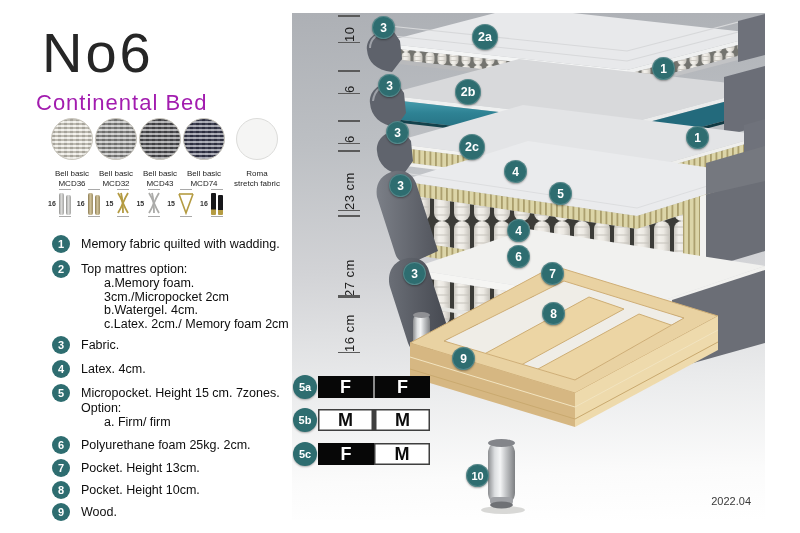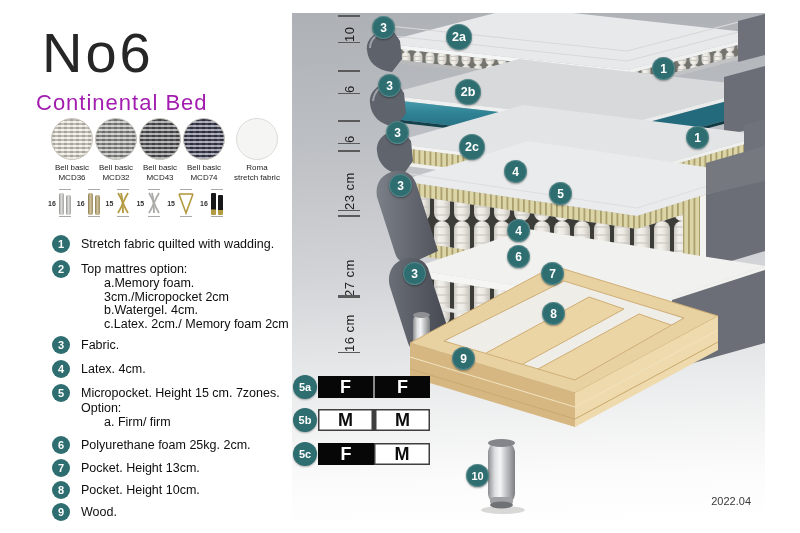--- a/index.html
+++ b/index.html
@@ -17,21 +17,21 @@
   .swatch.wide{width:58px;margin-left:2px;}
   .swatch-circle{width:40px;height:40px;border-radius:50%;border:1px solid #c9c6bd;
     background-image:
       repeating-linear-gradient(0deg, rgba(255,255,255,.55) 0 2px, rgba(0,0,0,.18) 2px 4px),
       repeating-linear-gradient(90deg, rgba(0,0,0,.12) 0 3px, rgba(255,255,255,.10) 3px 6px);}
   .sw1{background-color:#e6e2d6;}
   .sw2{background-color:#989896;}
   .sw3{background-color:#56565a;}
   .sw4{background-color:#3b3e55;}
   .sw5{background-color:#f5f5f4;background-image:none;border-color:#dcdcda;}
-  .swatch-label{margin-top:3px;font-size:8px;line-height:9.5px;text-align:center;color:#1c1c1c;}
+  .swatch-label{margin-top:9px;font-size:8px;line-height:9.5px;text-align:center;color:#1c1c1c;}
 
   .legs-row{position:absolute;left:48px;top:188px;display:flex;align-items:center;}
   .leg-item{display:flex;align-items:center;margin-right:5px;}
   .leg-num{font-size:7px;font-weight:bold;color:#333;margin-right:2px;}
   .leg-wrap{display:flex;flex-direction:column;align-items:center;}
   .dash{width:12px;height:1px;background:#a9a9a9;margin:1px 0;}
   .leg-glyph{height:24px;display:flex;align-items:flex-end;}
   .cyl{width:5px;height:22px;border-radius:2px;margin:0 1px;}
   .cyl.silver{background:linear-gradient(90deg,#8e8e8c,#dededc 45%,#a3a3a1);}
   .cyl.brass{background:linear-gradient(90deg,#8a7a52,#d2c49c 45%,#9c8c62);}
@@ -197,21 +197,21 @@
           <span class="cyl blackgold short"></span>
         </span>
       <span class="dash"></span>
       </span>
   </div>
 </div>
 
 <div class="legend">
   <div class="lrow" style="margin-bottom:7px">
     <span class="badge">1</span>
-    <span class="ltext">Stretch fabric quilted with wadding.</span>
+    <span class="ltext">Memory fabric quilted with wadding.</span>
   </div>
   <div class="lrow" style="margin-bottom:5px">
     <span class="badge">2</span>
     <span class="ltext">
       <span>Top mattres option:</span>
       <div class="lsub">a.Memory foam. 3cm./Micropocket 2cm</div>
       <div class="lsub">b.Watergel. 4cm.</div>
       <div class="lsub">c.Latex. 2cm./ Memory foam 2cm</div>
     </span>
   </div>
@@ -432,21 +432,21 @@
       <span class="mlabel">27 cm</span>
       <span class="tick"></span>
     </div>
   <div class="measure" style="top:282px;height:58px">
     <span class="tick"></span>
       <span class="mlabel">16 cm</span>
       <span class="tick"></span>
     </div>
 
   <div class="callout" style="left:80px;top:3px">3</div>
-  <div class="callout big" style="left:154px;top:11px">2a</div>
+  <div class="callout big" style="left:180px;top:11px">2a</div>
   <div class="callout" style="left:360px;top:44px">1</div>
   <div class="callout" style="left:86px;top:61px">3</div>
   <div class="callout big" style="left:163px;top:66px">2b</div>
   <div class="callout" style="left:394px;top:113px">1</div>
   <div class="callout" style="left:94px;top:108px">3</div>
   <div class="callout big" style="left:167px;top:121px">2c</div>
   <div class="callout" style="left:97px;top:161px">3</div>
   <div class="callout" style="left:212px;top:147px">4</div>
   <div class="callout" style="left:257px;top:169px">5</div>
   <div class="callout" style="left:215px;top:206px">4</div>

